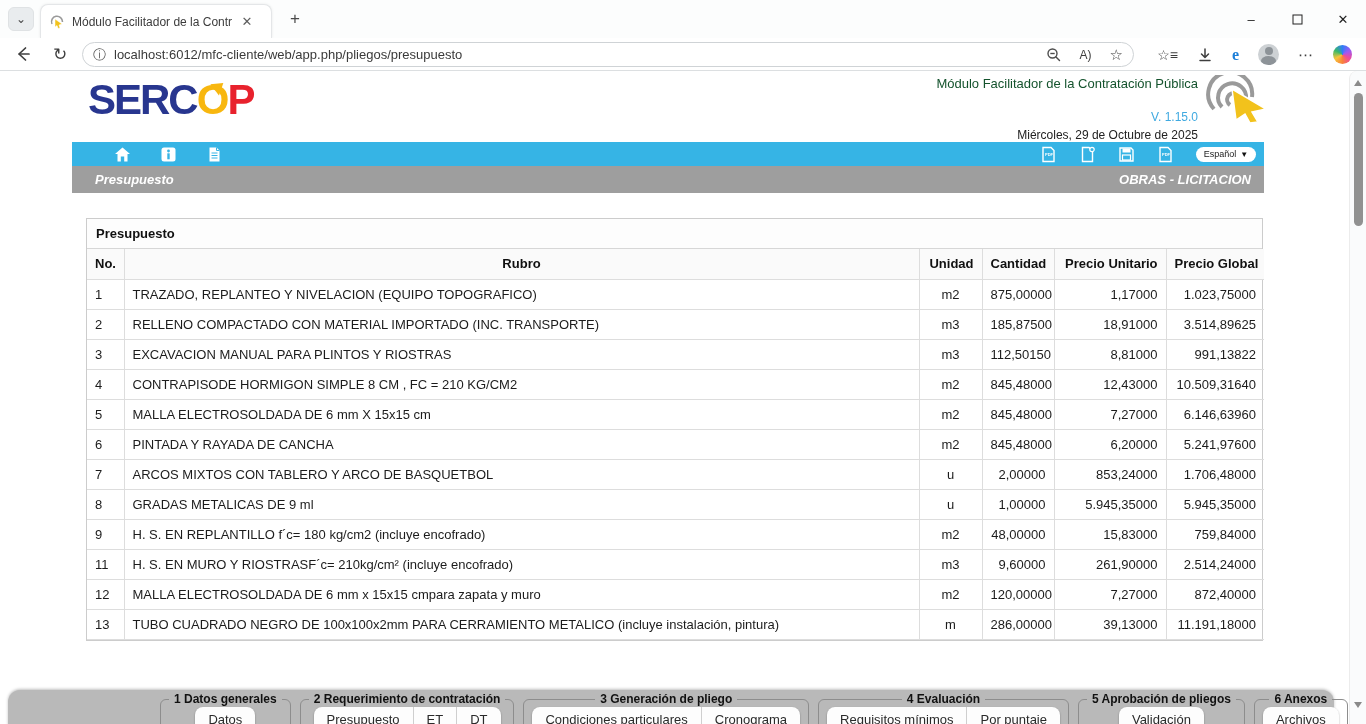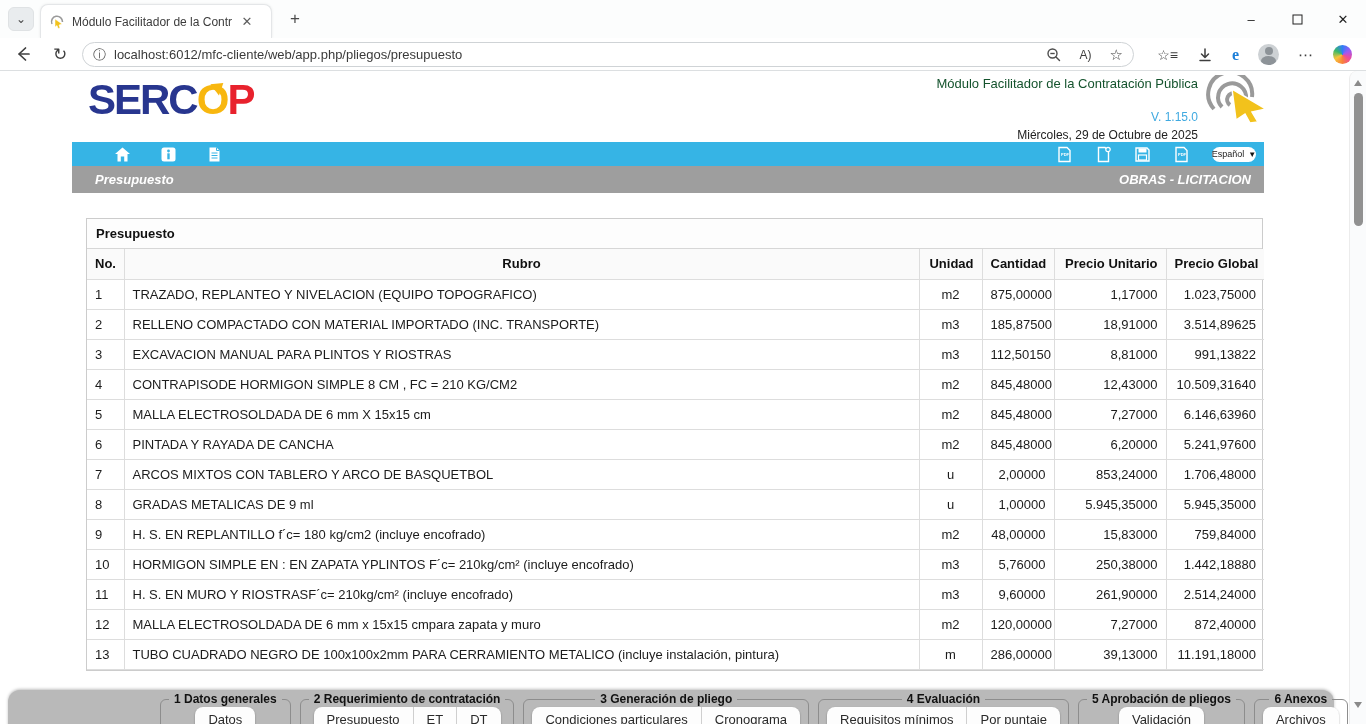--- a/index.html
+++ b/index.html
@@ -40,21 +40,21 @@
   .header-right { position:absolute; top:5px; right:168px; text-align:right; }
   .hr-title { font-size:13px; color:#14532d; }
   .hr-version { font-size:12px; color:#3fa9e0; margin-top:19px; }
   .hr-date { font-size:12px; color:#222; margin-top:4px; }
   .header-arcs { position:absolute; top:4px; right:90px; }
 
   .bluebar { position:absolute; left:72px; top:71px; width:1192px; height:24px; background:#36b4e5; display:flex; align-items:center; }
   .bb-left { display:flex; align-items:center; gap:29px; margin-left:42px; }
   .bb-right { position:absolute; right:8px; display:flex; align-items:center; gap:22px; }
   .bb-icon { width:17px; height:17px; display:block; cursor:pointer; }
-  .lang-select { width:44px; height:15px; background:#fff; border-radius:8px; font-size:9px; color:#222; display:flex; align-items:center; justify-content:center; gap:4px; cursor:pointer; }
+  .lang-select { width:60px; height:15px; background:#fff; border-radius:8px; font-size:9px; color:#222; display:flex; align-items:center; justify-content:center; gap:4px; cursor:pointer; }
   .lang-select .chev { font-size:8px; color:#111; }
 
   .graybar { position:absolute; left:72px; top:95px; width:1192px; height:27px; background:#9e9e9e; color:#fff; font-weight:bold; font-style:italic; font-size:13px; display:flex; align-items:center; justify-content:space-between; padding:0 13px 0 23px; }
 
   
   .panel { position:absolute; left:86px; top:147px; width:1177px; border:1px solid #cccccc; background:#fff; }
   .panel-title { height:30px; line-height:30px; padding-left:9px; font-size:13px; font-weight:bold; color:#111; border-bottom:1px solid #d7d7d7; background:#fdfdfd; }
   table.presupuesto { width:100%; border-collapse:collapse; table-layout:fixed; font-size:13px; color:#1c1c1c; }
   table.presupuesto th { font-weight:bold; color:#111; background:#fafafa; }
   table.presupuesto th, table.presupuesto td { border-right:1px solid #dddddd; border-bottom:1px solid #dddddd; height:30px; padding:4px 8px; overflow:hidden; white-space:nowrap; }
@@ -300,28 +300,20 @@
           </tr>
           <tr>
             <td class="col-no">9</td>
             <td class="col-rubro">H. S. EN REPLANTILLO f´c= 180 kg/cm2 (incluye encofrado)</td>
             <td class="col-unidad">m2</td>
             <td class="col-cantidad">48,00000</td>
             <td class="col-punit">15,83000</td>
             <td class="col-pglobal">759,84000</td>
           </tr>
           <tr>
-            <td class="col-no">10</td>
-            <td class="col-rubro">HORMIGON SIMPLE EN : EN ZAPATA YPLINTOS F´c= 210kg/cm² (incluye encofrado)</td>
-            <td class="col-unidad">m3</td>
-            <td class="col-cantidad">5,76000</td>
-            <td class="col-punit">250,38000</td>
-            <td class="col-pglobal">1.442,18880</td>
-          </tr>
-          <tr>
             <td class="col-no">11</td>
             <td class="col-rubro">H. S. EN MURO Y RIOSTRASF´c= 210kg/cm² (incluye encofrado)</td>
             <td class="col-unidad">m3</td>
             <td class="col-cantidad">9,60000</td>
             <td class="col-punit">261,90000</td>
             <td class="col-pglobal">2.514,24000</td>
           </tr>
           <tr>
             <td class="col-no">12</td>
             <td class="col-rubro">MALLA ELECTROSOLDADA DE 6 mm x 15x15 cmpara zapata y muro</td>

